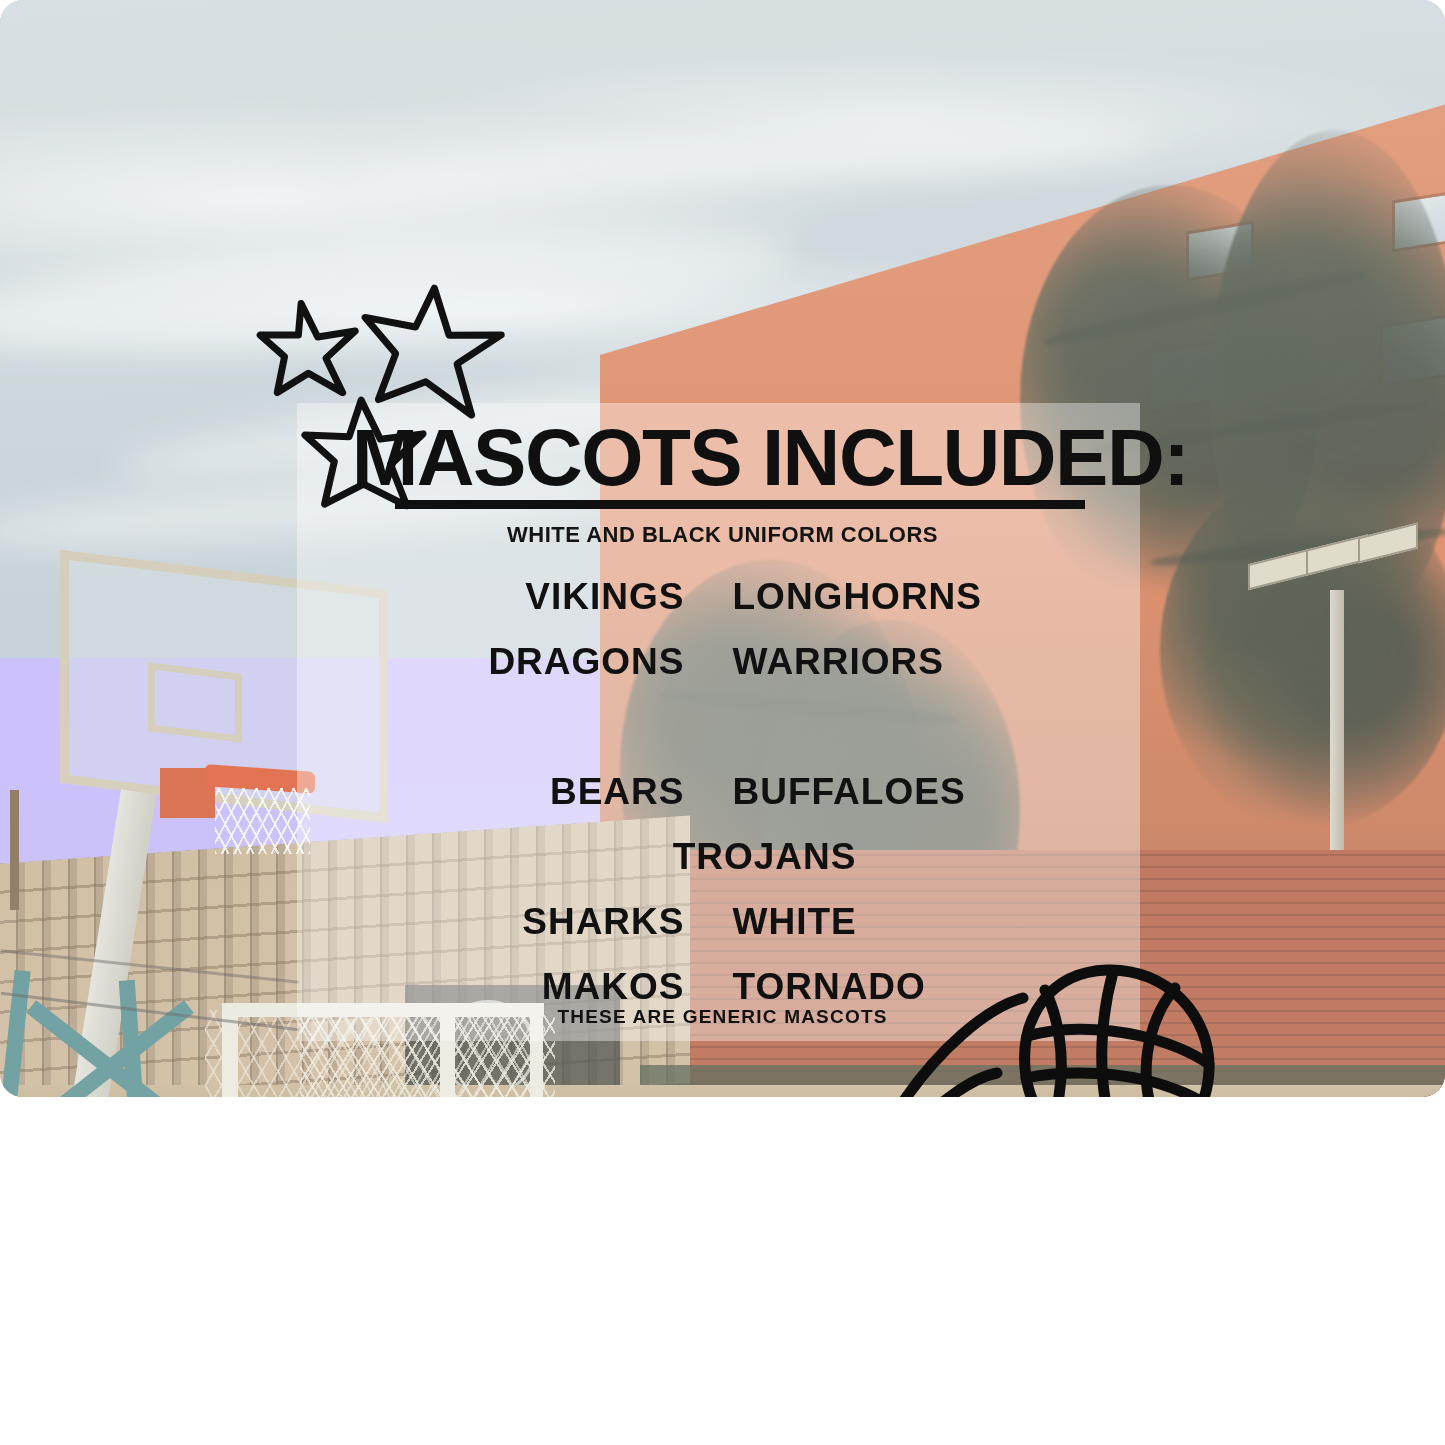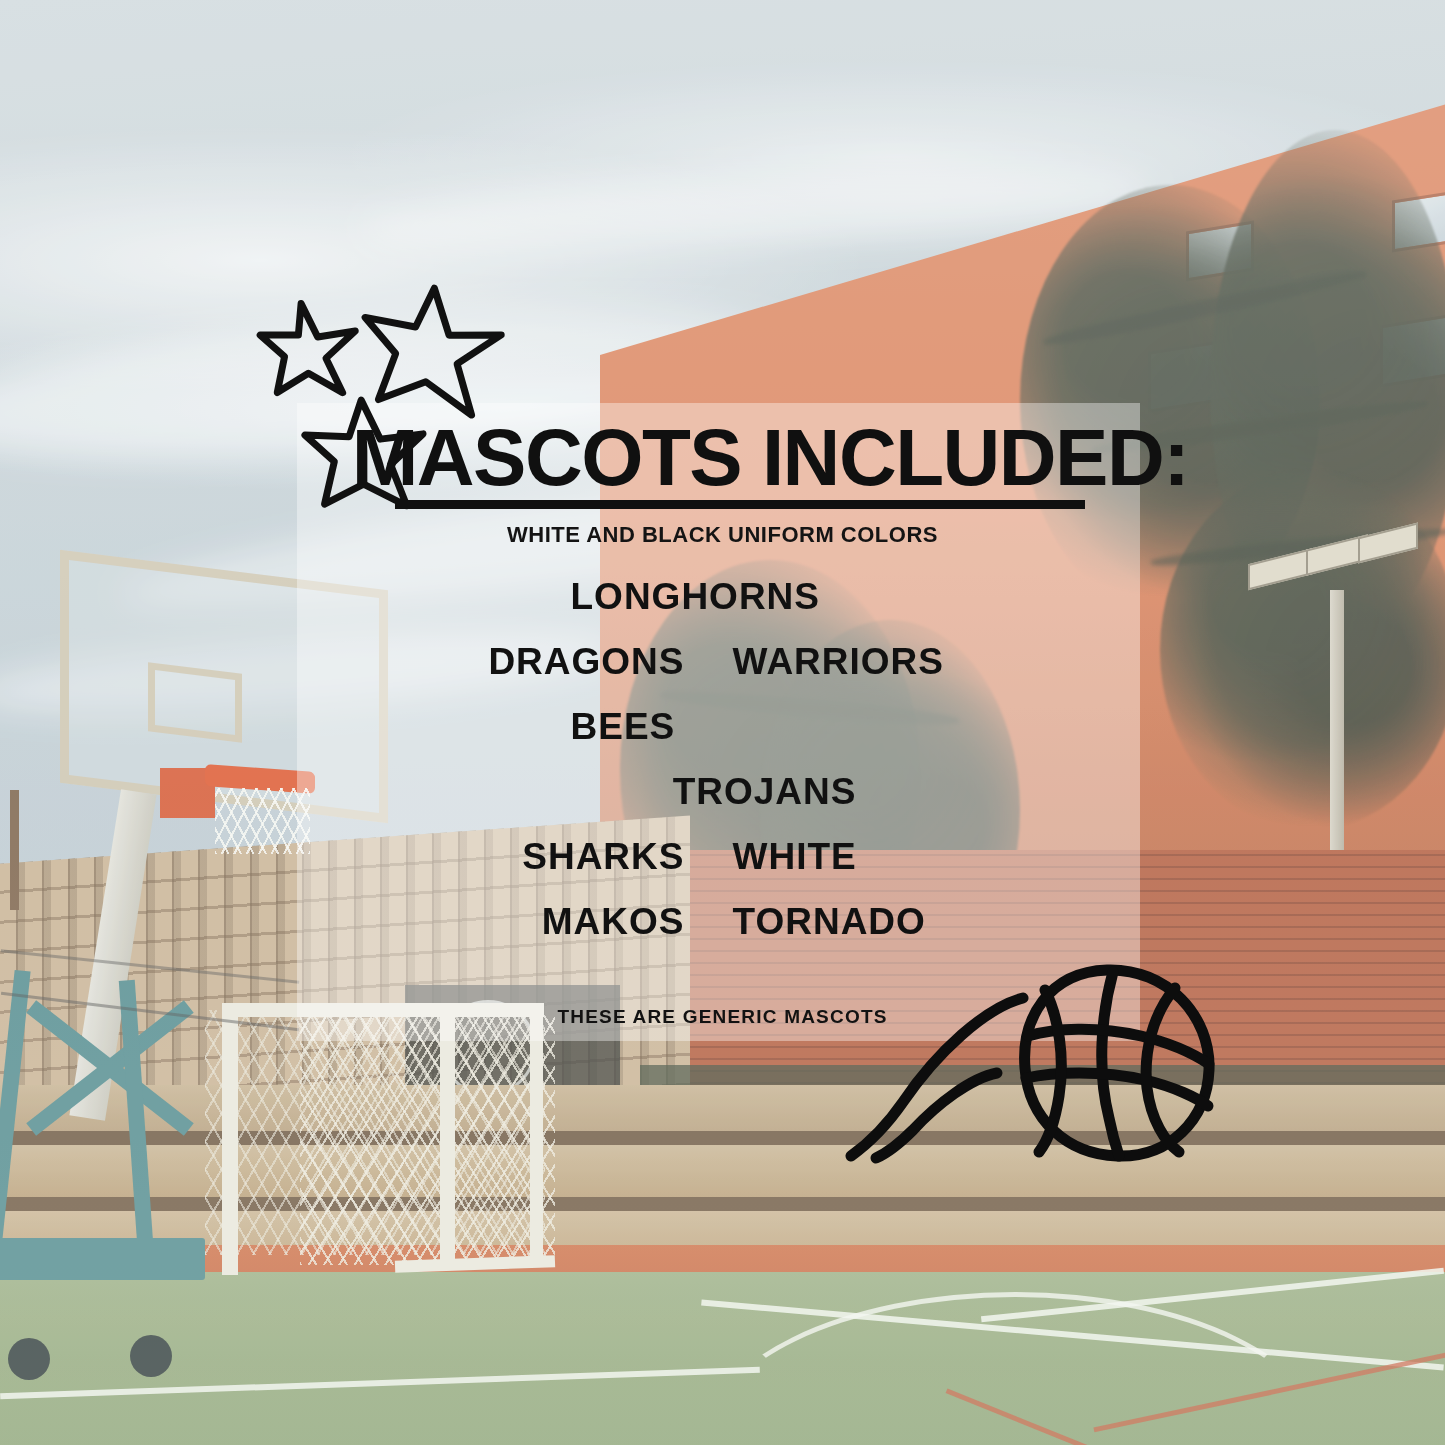--- a/index.html
+++ b/index.html
@@ -1,22 +1,23 @@
 <!DOCTYPE html>
 <html><head>
 <meta charset="utf-8">
 <style>
   html,body{margin:0;padding:0;background:#fff;}
   body{font-family:"Liberation Sans",sans-serif;}
 
   #poster{
     position:relative;
-    width:1445px;height:1445px;
+    width:1445px;height:1097px;
     overflow:hidden;
     background:#c4b5fd;
+    border-radius:23px;
   }
 
   
   .photo{position:absolute;inset:0;overflow:hidden;}
 
   
   .sky{
     position:absolute;left:0;top:0;width:100%;height:60%;
     background:
       radial-gradient(ellipse 60% 22% at 18% 30%, rgba(255,255,255,.75), rgba(255,255,255,0) 70%),
@@ -368,28 +369,32 @@
 
   <div class="title-wrap">
     <span class="title-inner">MASCOTS INCLUDED:</span>
   </div>
   <div class="title-underline"></div>
 
   <div class="txt subtitle">WHITE AND BLACK UNIFORM COLORS</div>
 
   <div class="list">
     <div class="list-row">
+      <span class="col-l">VIKINGS</span>
       <span class="col-r">LONGHORNS</span>
     </div>
     <div class="list-row">
       <span class="col-l">DRAGONS</span>
       <span class="col-r">WARRIORS</span>
     </div>
     <div class="list-row">
-      <span class="col-r">BEES</span>
+    </div>
+    <div class="list-row">
+      <span class="col-l">BEARS</span>
+      <span class="col-r">BUFFALOES</span>
     </div>
     <div class="list-row">
       <span class="col-l">TROJANS</span>
     </div>
     <div class="list-row">
       <span class="col-l">SHARKS</span>
       <span class="col-r">WHITE</span>
     </div>
     <div class="list-row">
       <span class="col-l">MAKOS</span>

